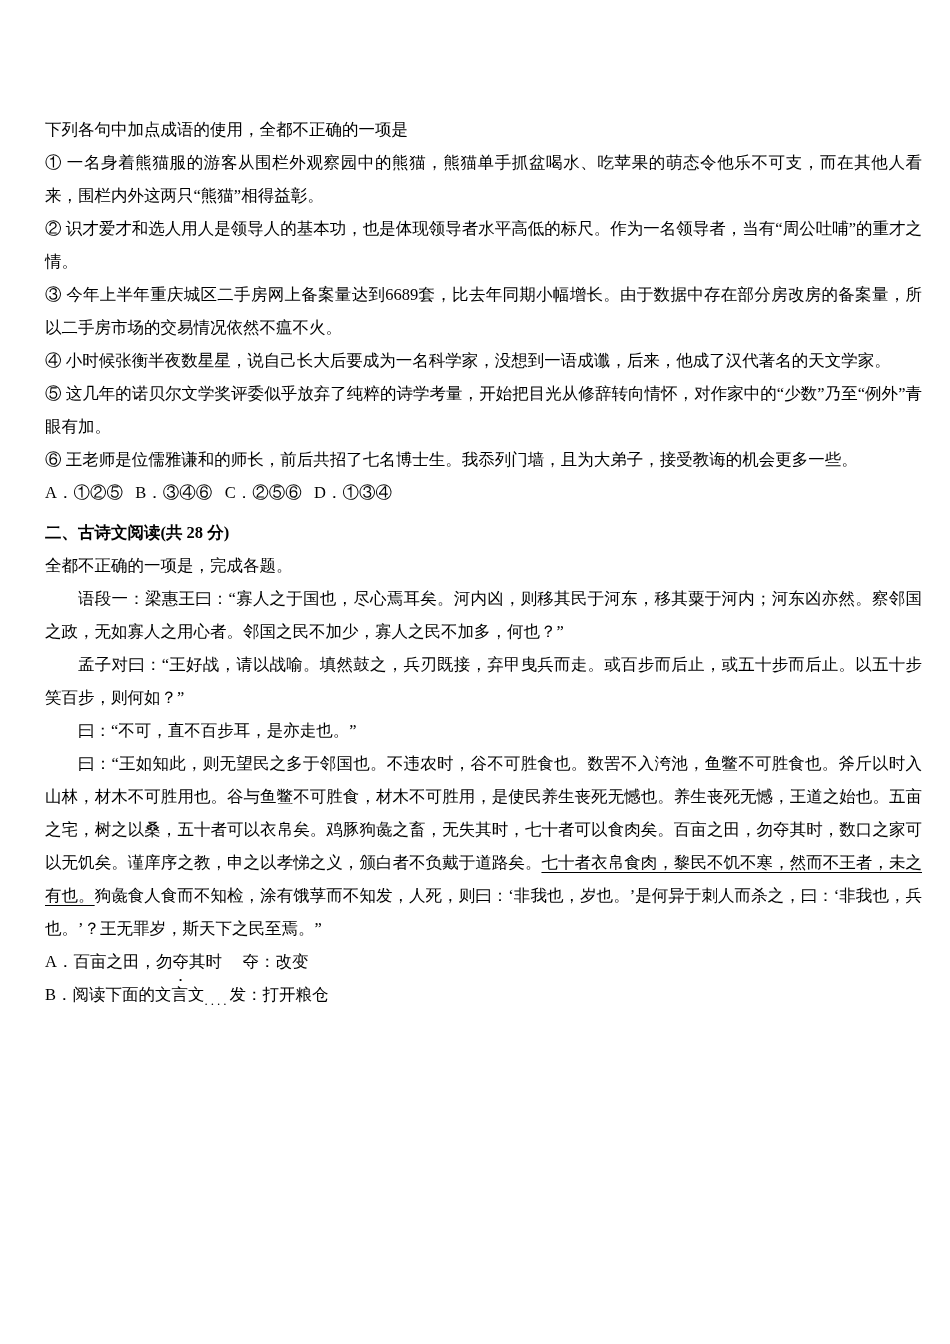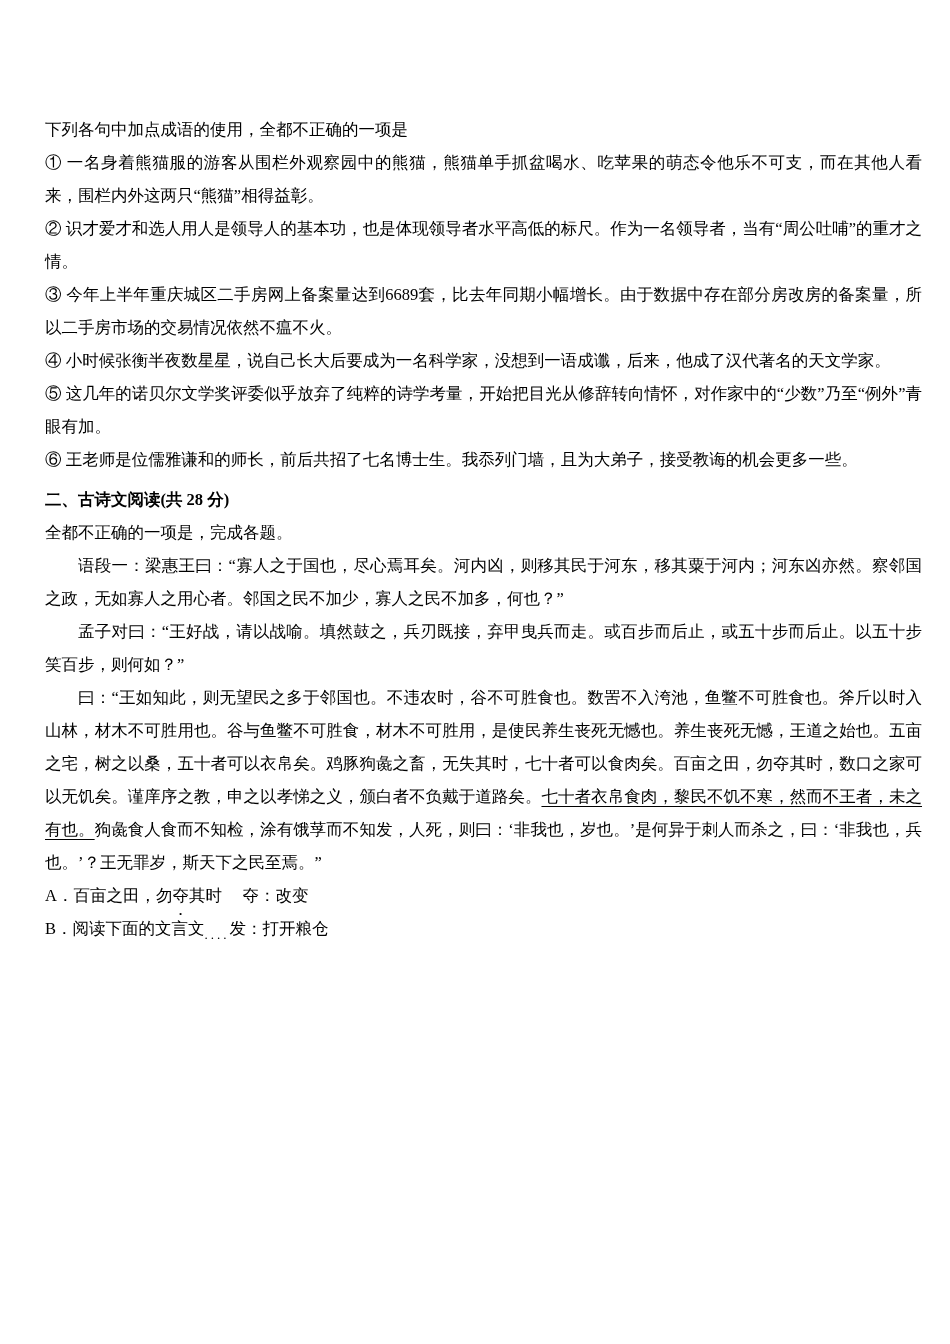--- a/index.html
+++ b/index.html
@@ -46,21 +46,23 @@
 
 <div class="page">
   <div id="doc-body">
       <p class="para"><span>下列各句中加点成语的使用，全都不正确的一项是</span></p>
       <p class="para"><span>① 一名身着熊猫服的游客从围栏外观察园中的熊猫，熊猫单手抓盆喝水、吃苹果的萌态令他乐不可支，而在其他人看来，围栏内外这两只“熊猫”相得益彰。</span></p>
       <p class="para"><span>② 识才爱才和选人用人是领导人的基本功，也是体现领导者水平高低的标尺。作为一名领导者，当有“周公吐哺”的重才之情。</span></p>
       <p class="para"><span>③ 今年上半年重庆城区二手房网上备案量达到6689套，比去年同期小幅增长。由于数据中存在部分房改房的备案量，所以二手房市场的交易情况依然不瘟不火。</span></p>
       <p class="para"><span>④ 小时候张衡半夜数星星，说自己长大后要成为一名科学家，没想到一语成谶，后来，他成了汉代著名的天文学家。</span></p>
       <p class="para"><span>⑤ 这几年的诺贝尔文学奖评委似乎放弃了纯粹的诗学考量，开始把目光从修辞转向情怀，对作家中的“少数”乃至“例外”青眼有加。</span></p>
       <p class="para"><span>⑥ 王老师是位儒雅谦和的师长，前后共招了七名博士生。我忝列门墙，且为大弟子，接受教诲的机会更多一些。</span></p>
+      <p class="para"><span>A．①②⑤   B．③④⑥   C．②⑤⑥   D．①③④</span></p>
       <p class="para heading"><span>二、古诗文阅读(共 28 分)</span></p>
       <p class="para"><span>全都不正确的一项是，完成各题。</span></p>
       <p class="para indent"><span>语段一：梁惠王曰：“寡人之于国也，尽心焉耳矣。河内凶，则移其民于河东，移其粟于河内；河东凶亦然。察邻国之政，无如寡人之用心者。邻国之民不加少，寡人之民不加多，何也？”</span></p>
       <p class="para indent"><span>孟子对曰：“王好战，请以战喻。填然鼓之，兵刃既接，弃甲曳兵而走。或百步而后止，或五十步而后止。以五十步笑百步，则何如？”</span></p>
+      <p class="para indent"><span>曰：“不可，直不百步耳，是亦走也。”</span></p>
       <p class="para indent"><span>曰：“王如知此，则无望民之多于邻国也。不违农时，谷不可胜食也。数罟不入洿池，鱼鳖不可胜食也。斧斤以时入山林，材木不可胜用也。谷与鱼鳖不可胜食，材木不可胜用，是使民养生丧死无憾也。养生丧死无憾，王道之始也。五亩之宅，树之以桑，五十者可以衣帛矣。鸡豚狗彘之畜，无失其时，七十者可以食肉矣。百亩之田，勿夺其时，数口之家可以无饥矣。谨庠序之教，申之以孝悌之义，颁白者不负戴于道路矣。</span><span class="u">七十者衣帛食肉，黎民不饥不寒，然而不王者，未之有也。</span><span>狗彘食人食而不知检，涂有饿莩而不知发，人死，则曰：‘非我也，岁也。’是何异于刺人而杀之，曰：‘非我也，兵也。’？王无罪岁，斯天下之民至焉。”</span></p>
       <p class="para"><span>A．百亩之田，勿</span><span class="em-dots">夺</span><span>其时　 夺：改变</span></p>
       <p class="para"><span>B．阅读下面的文言文</span><span class="sub-dots">....</span><span>发：打开粮仓</span></p>
     </div>
 </div>
 
 </body></html>

